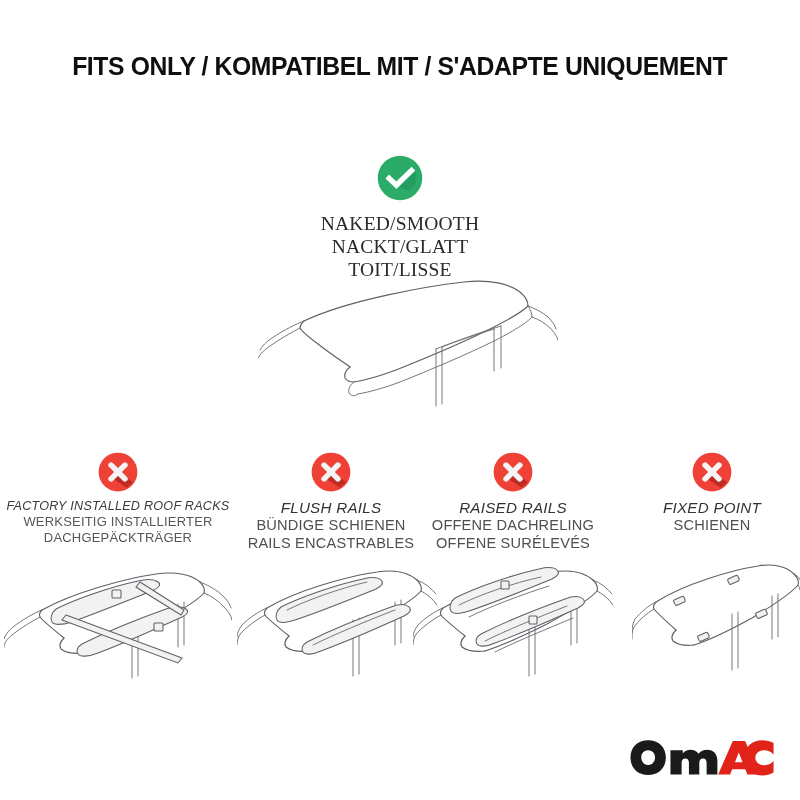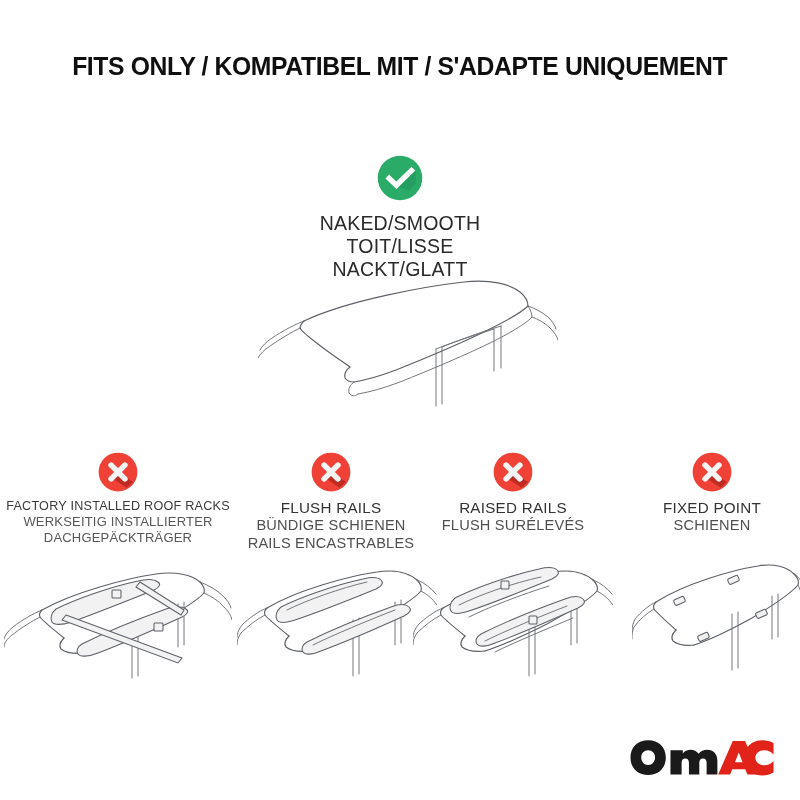--- a/index.html
+++ b/index.html
@@ -34,20 +34,21 @@
     transform: scaleX(0.97);
   }
 
   
   .hero {
     position: absolute;
     left: 0;
     top: 155px;
     width: 800px;
     text-align: center;
+    font-family: Liberation Serif, serif;
   }
   .badge {
     width: 46px;
     height: 46px;
     margin: 0 auto;
     display: block;
   }
   .hero-labels {
     margin-top: 11px;
     line-height: 1.18;
@@ -92,20 +93,21 @@
     display: block;
   }
   .col-labels {
     margin-top: 7px;
     line-height: 1.20;
   }
   .col-labels .l0 {
     font-size: 12.6px;
     color: #3a3a3a;
     letter-spacing: 0.25px;
+    font-style: italic;
   }
   .col-labels .ln {
     font-size: 13px;
     color: #575757;
     letter-spacing: 0.2px;
   }
   .col.c1 .col-labels .l0,
   .col.c2 .col-labels .l0,
   .col.c3 .col-labels .l0 { font-size: 15.2px; color: #333; }
   .col.c1 .col-labels .ln,
@@ -154,22 +156,22 @@
 <div class="hero">
 
   <svg class="badge" viewBox="0 0 64 64">
     <circle cx="32" cy="32" r="31" fill="#2aab68"></circle>
     <path d="M30 44 L54 23 L54 40 L44 50 Z" fill="#1f9459" opacity="0.55"></path>
     <path d="M17 32.5 L27 42 L48 21.5" fill="none" stroke="#ffffff" stroke-width="7.4" stroke-linecap="square" stroke-linejoin="miter"></path>
   </svg>
 
   <div class="hero-labels">
     <div>NAKED/SMOOTH</div>
+    <div>NACKT/GLATT</div>
     <div>TOIT/LISSE</div>
-    <div>NACKT/GLATT</div>
   </div>
 </div>
 
 <div class="hero-art">
   <svg viewBox="0 0 300 150" width="300" height="150">
 
     <path class="stroke" d="M46 45 C90 24 170 10 206 6 C232 3 252 8 262 16 C268 21 270 26 270 30"></path>
     <path class="stroke" d="M46 45 C44 47 42 50 42 52 C44 56 52 62 60 68 C70 76 82 84 92 91"></path>
     <path class="stroke" d="M270 30 C266 34 250 44 232 53 C206 66 168 82 138 94 C122 100 108 104 96 106"></path>
     <path class="stroke" d="M92 91 C88 94 86 98 87 102 C89 105 93 106 96 106"></path>
@@ -276,21 +278,22 @@
     <svg class="badge-x" viewBox="0 0 64 64">
       <circle cx="32" cy="32" r="31" fill="#ef4136"></circle>
       <path d="M32 32 L56 48 L46 57 L26 44 Z" fill="#9c1c15" opacity="0.6"></path>
       <g stroke="#f4f4f4" stroke-width="9" stroke-linecap="round">
         <line x1="21" y1="21" x2="43" y2="43"></line>
         <line x1="43" y1="21" x2="21" y2="43"></line>
       </g>
     </svg>
     <div class="col-labels">
       <div class="l0">RAISED RAILS</div>
-      <div class="ln">FLUSH SURÉLEVÉS</div>
+      <div class="ln">OFFENE DACHRELING</div>
+      <div class="ln">OFFENE SURÉLEVÉS</div>
     </div>
     <div class="col-art" style="top:96px">
       <svg viewBox="0 0 200 140" width="200" height="140">
         <path class="stroke" d="M30 60 C60 42 112 28 140 24 C158 21 172 25 180 32"></path>
         <path class="stroke" d="M30 60 C28 62 27 65 28 67 C32 72 42 80 52 88"></path>
         <path class="stroke" d="M180 32 C184 36 185 40 184 43 C178 50 156 64 134 76 C112 87 88 98 72 103"></path>
         <path class="stroke" d="M52 88 C48 92 47 96 49 99 C54 103 62 104 72 103"></path>
         <path class="stroke-thin" d="M30 60 C22 63 12 70 5 77 C2 81 0 85 0 89"></path>
         <path class="stroke-thin" d="M28 67 C20 71 11 78 4 85 C1 89 0 93 0 97"></path>
         <path class="stroke-thin" d="M180 32 C188 35 194 40 199 46"></path>

